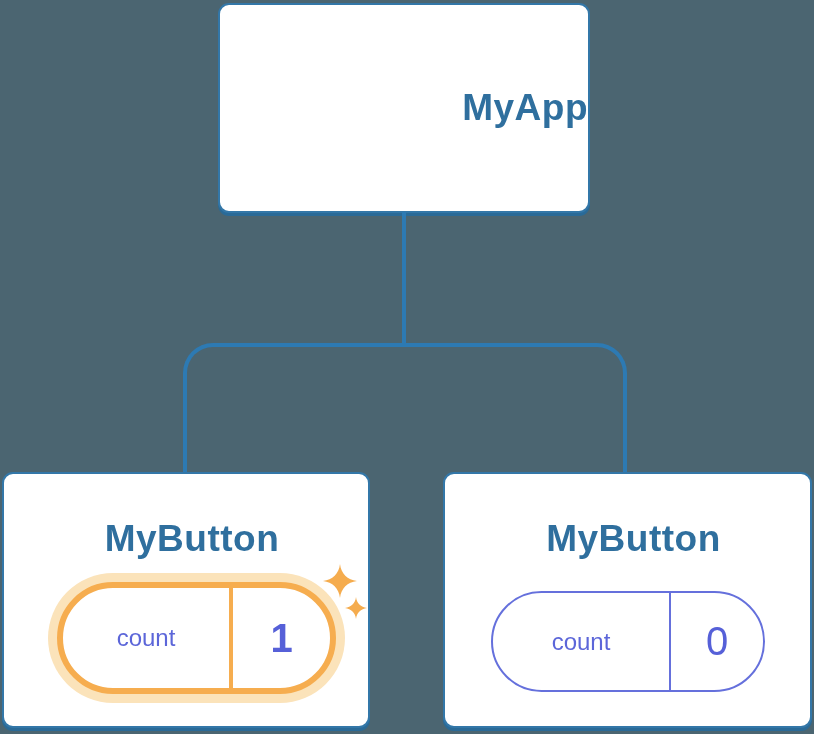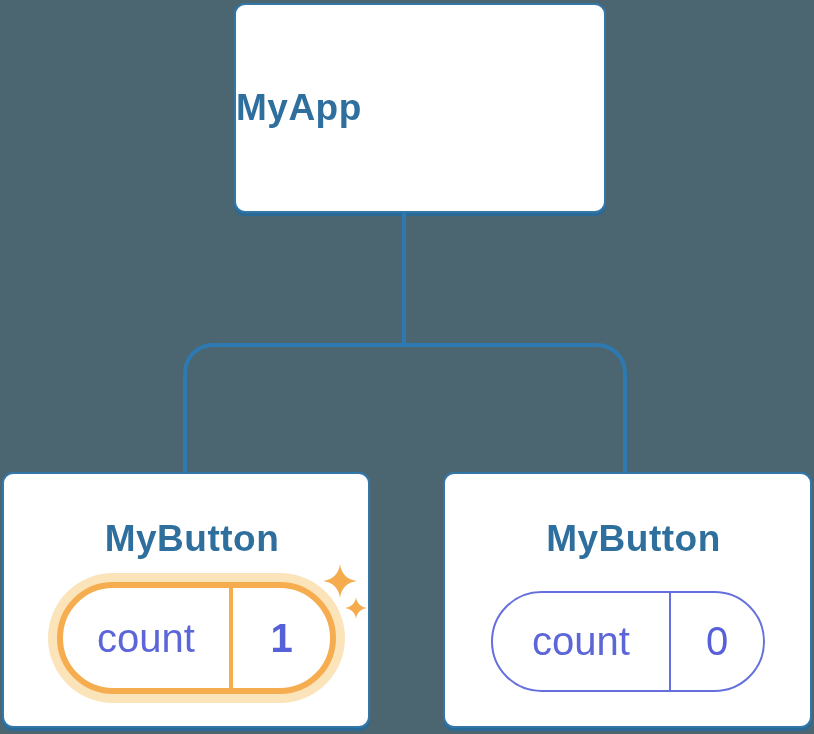--- a/index.html
+++ b/index.html
@@ -22,22 +22,21 @@
     border: 2px solid #3377a8;
     border-radius: 11px;
     box-shadow: 0 3px 0 0 #2a6a97;
     box-sizing: border-box;
   }
   .card-root {
     left: 218px; top: 3px;
     width: 372px; height: 210px;
     display: flex;
     align-items: center;
-    justify-content: flex-start;
-    margin-left: 16px;
+    justify-content: flex-end;
   }
   .card-child-left  { left: 2px;   top: 472px; width: 368px; height: 256px; }
   .card-child-right { left: 443px; top: 472px; width: 369px; height: 256px; }
 
   .node-title {
     color: #2f6f9e;
     font-size: 37px;
     font-weight: 600;
     letter-spacing: 0.5px;
   }
@@ -98,21 +97,21 @@
   .pill-plain .pill-label-section       { width: 176px; }
   .pill-divider {
     flex: 0 0 auto;
     align-self: stretch;
   }
   .pill-highlighted .pill-divider { width: 4px; background: #f6ad4f; }
   .pill-plain .pill-divider       { width: 2px; background: #6570dc; }
 
   .pill-label {
     color: #5c66d9;
-    font-size: 40px;
+    font-size: 24px;
     font-weight: 400;
   }
   .pill-value {
     color: #5660d8;
     font-size: 40px;
   }
   .pill-highlighted .pill-value { font-weight: 700; }
   .pill-plain .pill-value       { font-weight: 400; }
 
   

